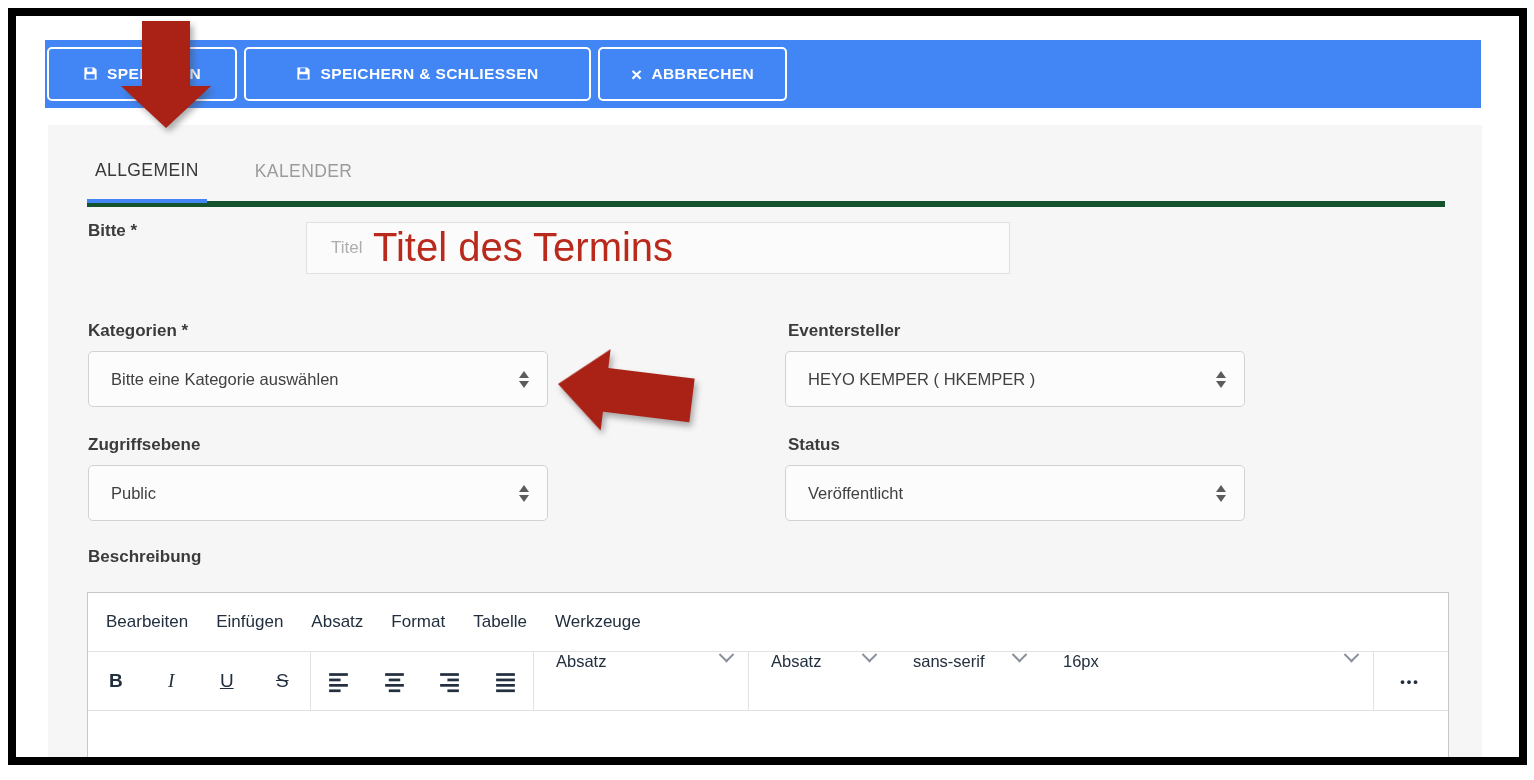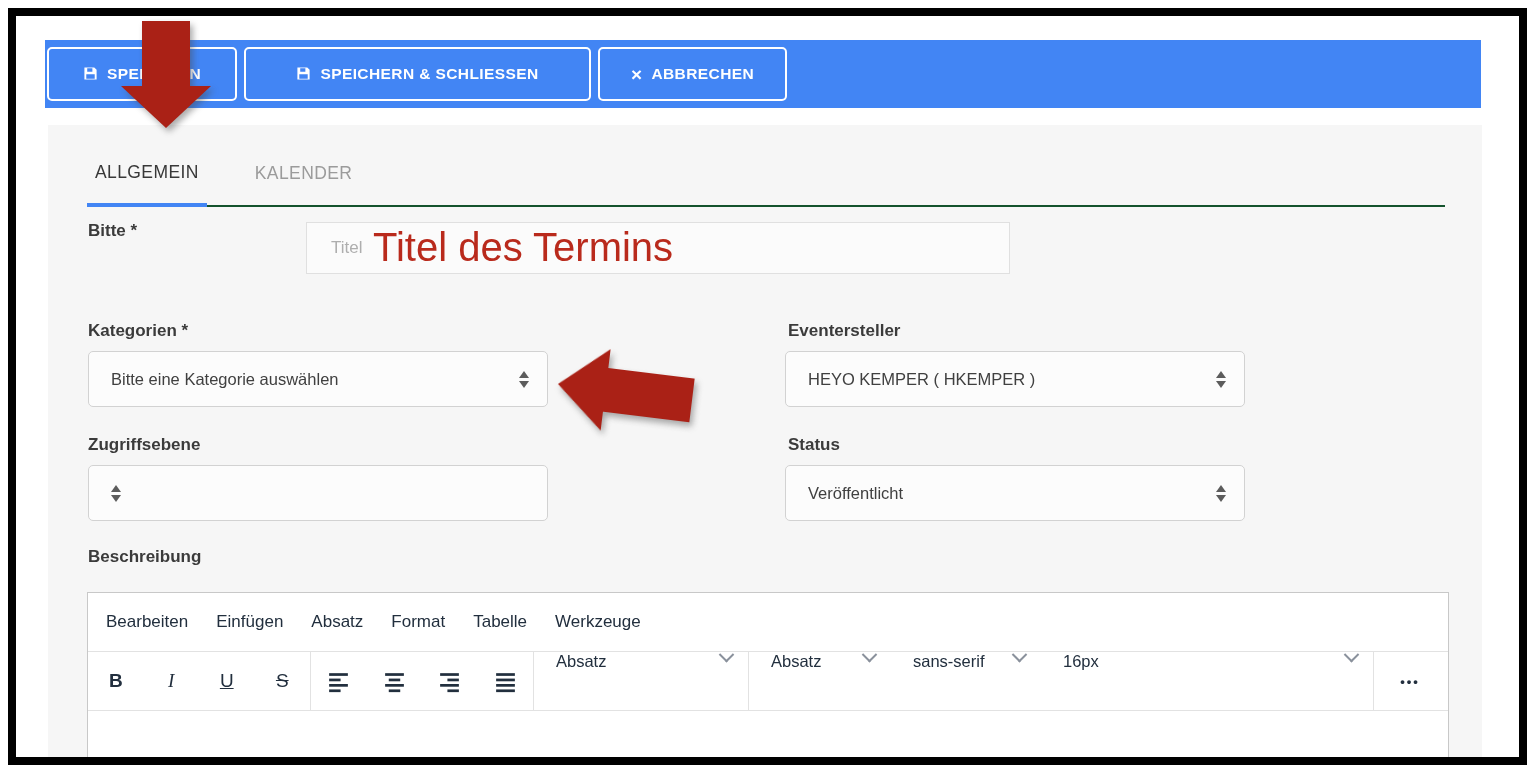--- a/index.html
+++ b/index.html
@@ -26,21 +26,21 @@
       border-top:41px solid transparent;border-bottom:41px solid transparent;border-right:48px solid #aa2116;}
   .arrow-left .shaft{position:absolute;left:47px;top:19px;width:88px;height:44px;background:#aa2116;}
   .annotation-red{position:absolute;left:325px;top:96px;z-index:40;color:#b92a1c;font-size:40px;
       line-height:52px;white-space:nowrap;}
 
   
   .panel{position:absolute;left:48px;top:125px;width:1434px;height:632px;background:#f6f6f6;overflow:hidden;}
 
   
   .tabs{position:absolute;left:39px;top:16px;width:1358px;height:66px;display:flex;
-        border-bottom:2px solid #14532d;box-sizing:border-box;}
+        border-bottom:6px solid #14532d;box-sizing:border-box;}
   .tab{display:flex;align-items:center;padding:0 8px;margin-right:40px;font-size:17.5px;
        letter-spacing:.4px;color:#9b9b9b;cursor:pointer;}
   .tab.active{color:#383838;border-bottom:4px solid #4285f4;margin-bottom:-2px;}
 
   
   .flabel{position:absolute;font-weight:bold;font-size:17px;color:#3b3b3b;white-space:nowrap;}
   .titel-input{position:absolute;left:258px;top:97px;width:704px;height:52px;box-sizing:border-box;
        border:1px solid #e0e0e0;background:#fbfbfb;padding:0 0 0 24px;font-size:17px;
        font-family:"Liberation Sans",sans-serif;color:#444;outline:none;}
   .titel-input::placeholder{color:#aeaeae;}
@@ -133,20 +133,21 @@
     <div class="select" style="left:737px;top:226px;">
       <span class="val">HEYO KEMPER ( HKEMPER )</span>
       <span class="updown">
           <i class="up"></i>
           <i class="dn"></i>
         </span>
     </div>
 
     <div class="flabel" style="left:40px;top:310px;">Zugriffsebene</div>
     <div class="select" style="left:40px;top:340px;">
+      <span class="val">Public</span>
       <span class="updown">
           <i class="up"></i>
           <i class="dn"></i>
         </span>
     </div>
 
     <div class="flabel" style="left:740px;top:310px;">Status</div>
     <div class="select" style="left:737px;top:340px;">
       <span class="val">Veröffentlicht</span>
       <span class="updown">

